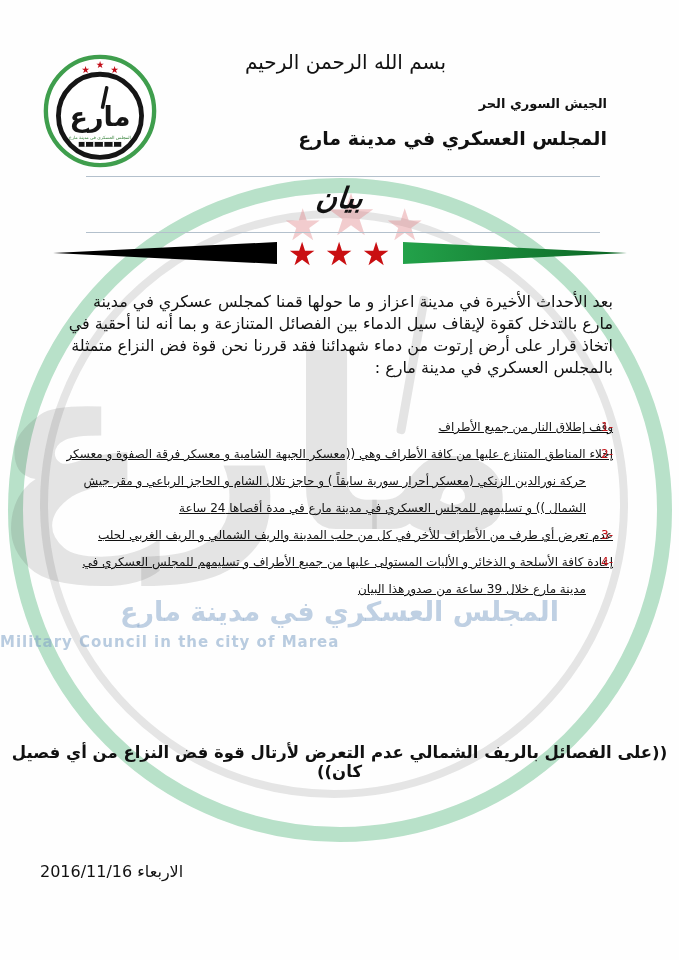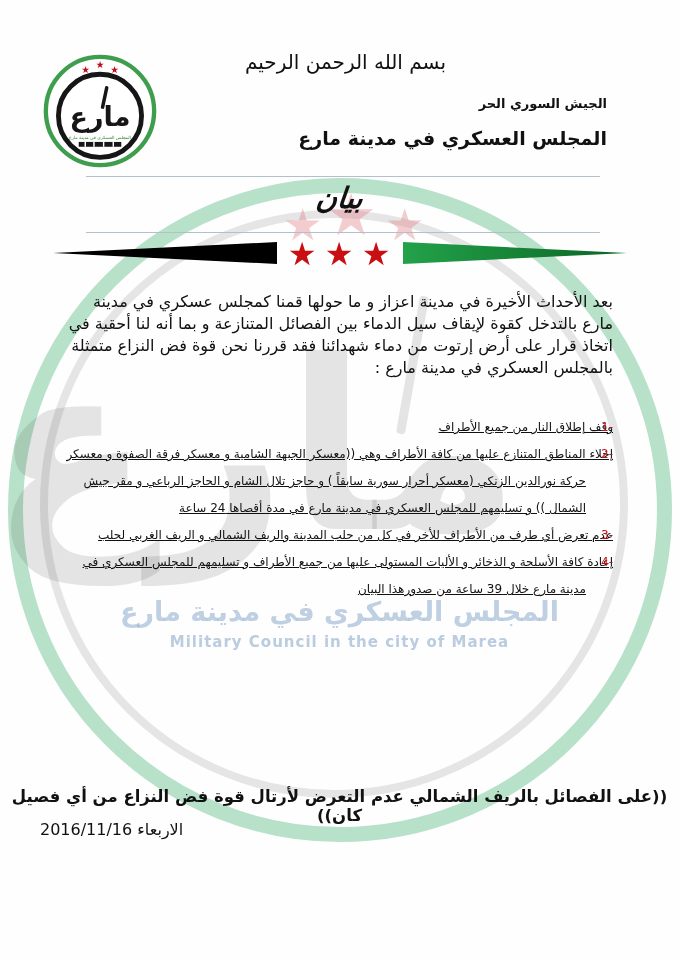--- a/index.html
+++ b/index.html
@@ -13,21 +13,21 @@
   .wm-green-ring{left:8px;top:178px;width:634px;height:634px;border-radius:50%;
     border:15px solid rgba(126,201,157,.55);}
   .wm-gray-ring{left:40px;top:210px;width:572px;height:572px;border-radius:50%;
     border:8px solid rgba(80,80,80,.14);}
   .wm-callig{left:90px;top:330px;width:430px;text-align:center;
     font-size:235px;font-weight:bold;line-height:1;color:rgba(70,70,70,.14);}
   .wm-rifle{left:408px;top:295px;width:9px;height:140px;border-radius:4px;
     background:rgba(70,70,70,.14);transform:rotate(10deg);}
   .wm-ar{left:0;top:596px;width:679px;text-align:center;font-size:27px;font-weight:bold;
     color:rgba(128,162,199,.50);}
-  .wm-en{left:0;top:633px;width:679px;text-align:center;font-size:15px;font-weight:bold;
+  .wm-en{left:0;top:633px;width:679px;text-align:left;font-size:15px;font-weight:bold;
     letter-spacing:1px;color:rgba(128,162,199,.55);direction:ltr;}
   .wm-star{position:absolute;z-index:0;color:rgba(224,130,134,.40);pointer-events:none;line-height:1;}
   
   .basmala{position:absolute;z-index:2;top:50px;right:233px;font-size:20px;}
   .org1{position:absolute;z-index:2;top:96px;right:72px;font-size:13px;font-weight:bold;}
   .org2{position:absolute;z-index:2;top:127px;right:72px;font-size:19px;font-weight:bold;}
   .logo{position:absolute;z-index:2;left:42px;top:50px;}
   
   .rule{position:absolute;z-index:2;left:86px;width:514px;height:1px;background:#b3c0cc;}
   .rule1{top:176px;} .rule2{top:232px;}
@@ -35,22 +35,22 @@
     font-size:29px;font-weight:bold;font-style:italic;transform:skewX(-6deg);}
   .divider{position:absolute;z-index:2;left:50px;top:238px;}
   
   .intro{position:absolute;z-index:2;top:291px;right:66px;width:548px;
     font-size:16px;line-height:22px;text-align:right;}
   .list{position:absolute;z-index:2;top:414px;right:66px;width:548px;
     font-size:12px;line-height:27px;text-decoration:underline;}
   .item{padding-right:27px;text-indent:-27px;text-align:right;}
   .num{color:#c11218;direction:ltr;unicode-bidi:bidi-override;display:inline-block;}
   .closing{position:absolute;z-index:2;top:743px;left:0;width:679px;text-align:center;
-    font-size:16.5px;font-weight:bold;margin-top:44px;}
-  .date{position:absolute;z-index:2;top:820px;left:40px;font-size:16px;direction:rtl;}
+    font-size:16.5px;font-weight:bold;}
+  .date{position:absolute;z-index:2;top:862px;left:40px;font-size:16px;direction:rtl;}
 </style>
 </head>
 <body>
 
 <div class="page">
 
   <div class="wm wm-green-ring"></div>
   <div class="wm wm-gray-ring"></div>
   <div class="wm wm-rifle"></div>
   <div class="wm wm-callig">مارع</div>

